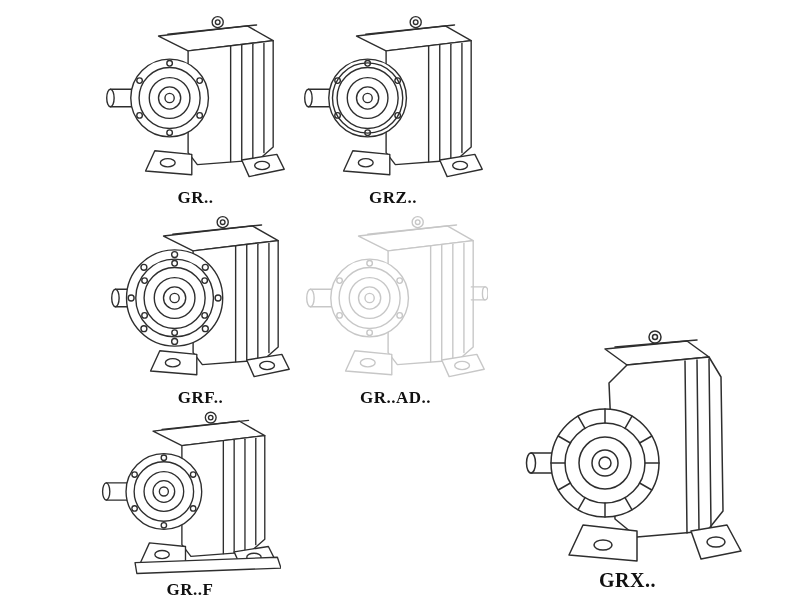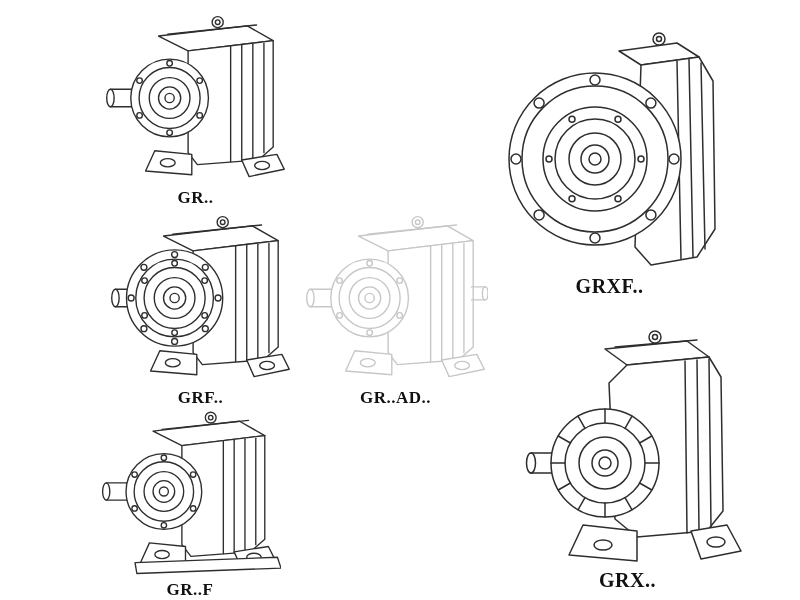--- a/index.html
+++ b/index.html
@@ -167,27 +167,29 @@
 <div class="canvas">
 
   <figure class="figure" style="left:88px;top:0;width:215px;height:208px">
     <svg class="drawing" width="185" height="172" viewBox="0 0 200 186">
       <use href="#gb-body"></use>
         <use href="#gb-front"></use>
     </svg>
     <figcaption class="lbl">GR..</figcaption>
   </figure>
 
-
-  <figure class="figure big" style="left:487px;top:0;width:245px;height:298px">
-    <svg class="drawing" width="222" height="252" viewBox="0 0 222 252">
-      <use href="#gb-grxf"></use>
-    </svg>
-    <figcaption class="lbl">GRXF..</figcaption>
-  </figure>
+  <figure class="figure" style="left:293px;top:0;width:200px;height:208px">
+    <svg class="drawing" width="185" height="172" viewBox="0 0 200 186">
+      <use href="#gb-body"></use>
+        <use href="#gb-front"></use>
+      <circle class="ln" cx="72" cy="93" r="38"></circle>
+    </svg>
+    <figcaption class="lbl">GRZ..</figcaption>
+  </figure>
+
 
   <figure class="figure" style="left:93px;top:208px;width:215px;height:200px">
     <svg class="drawing" width="185" height="172" viewBox="0 0 200 186">
       <use href="#gb-body"></use>
         <use href="#gb-flangering"></use>
         <use href="#gb-front"></use>
     </svg>
     <figcaption class="lbl">GRF..</figcaption>
   </figure>
 

